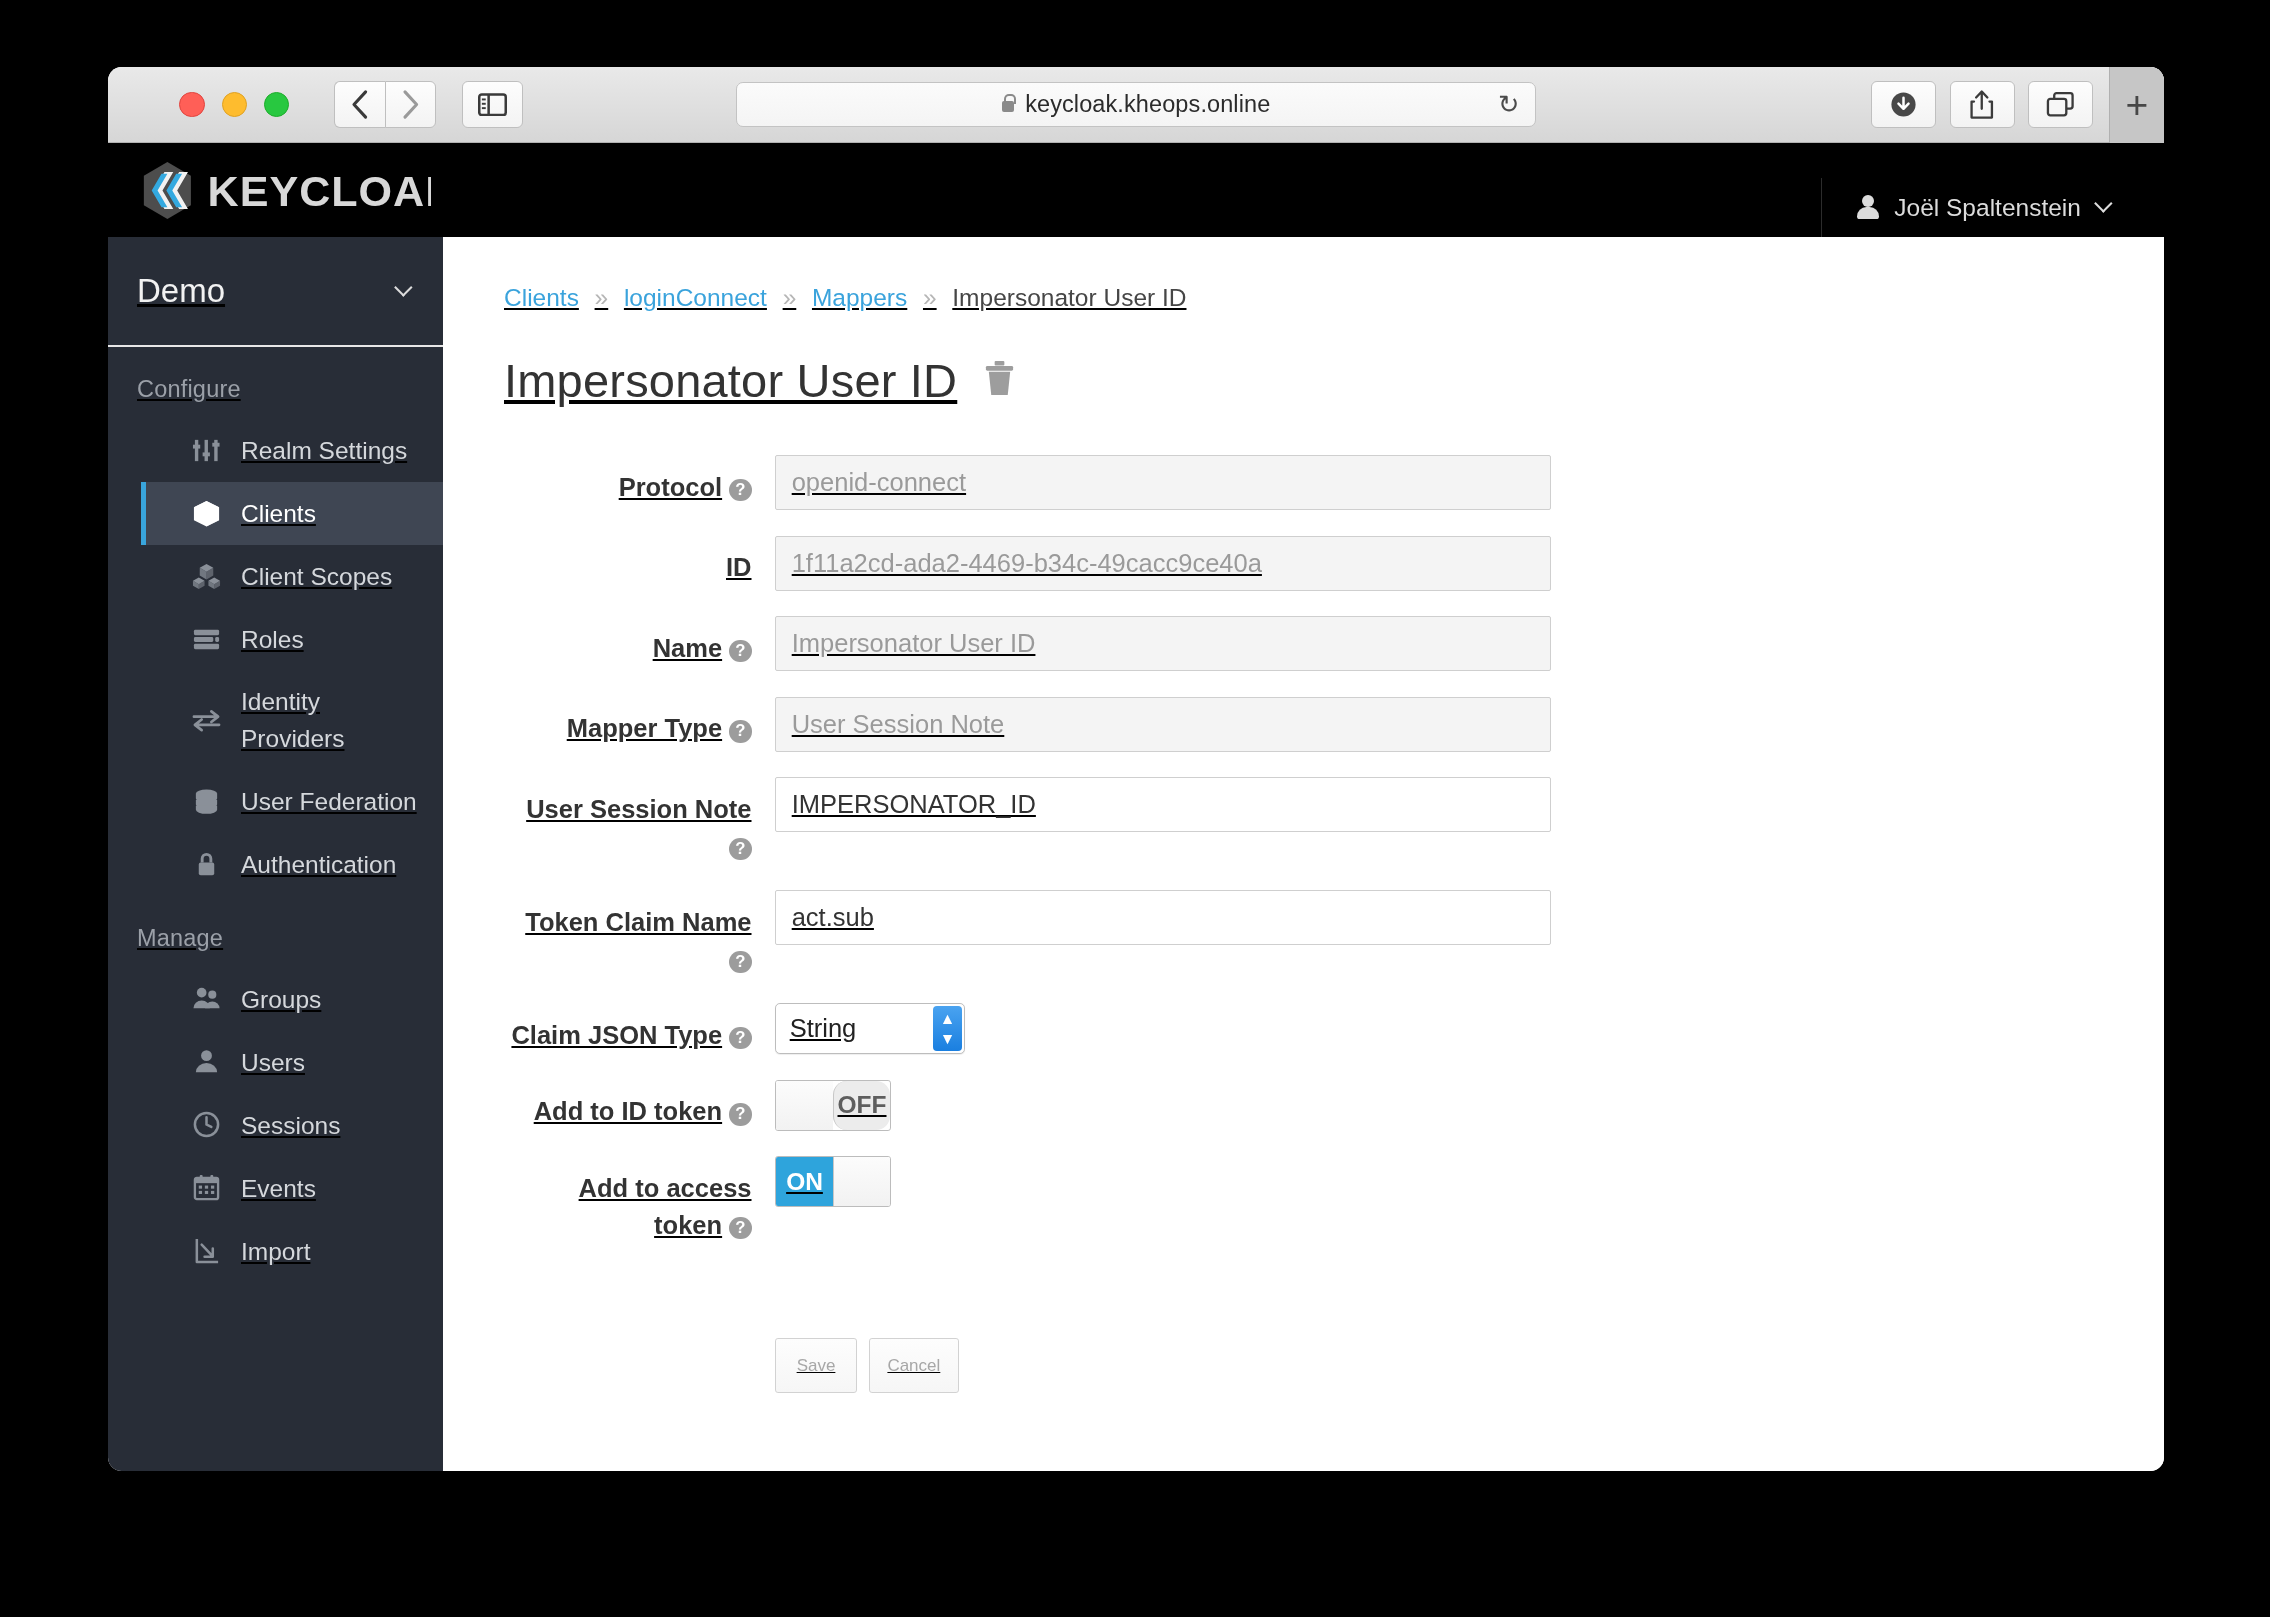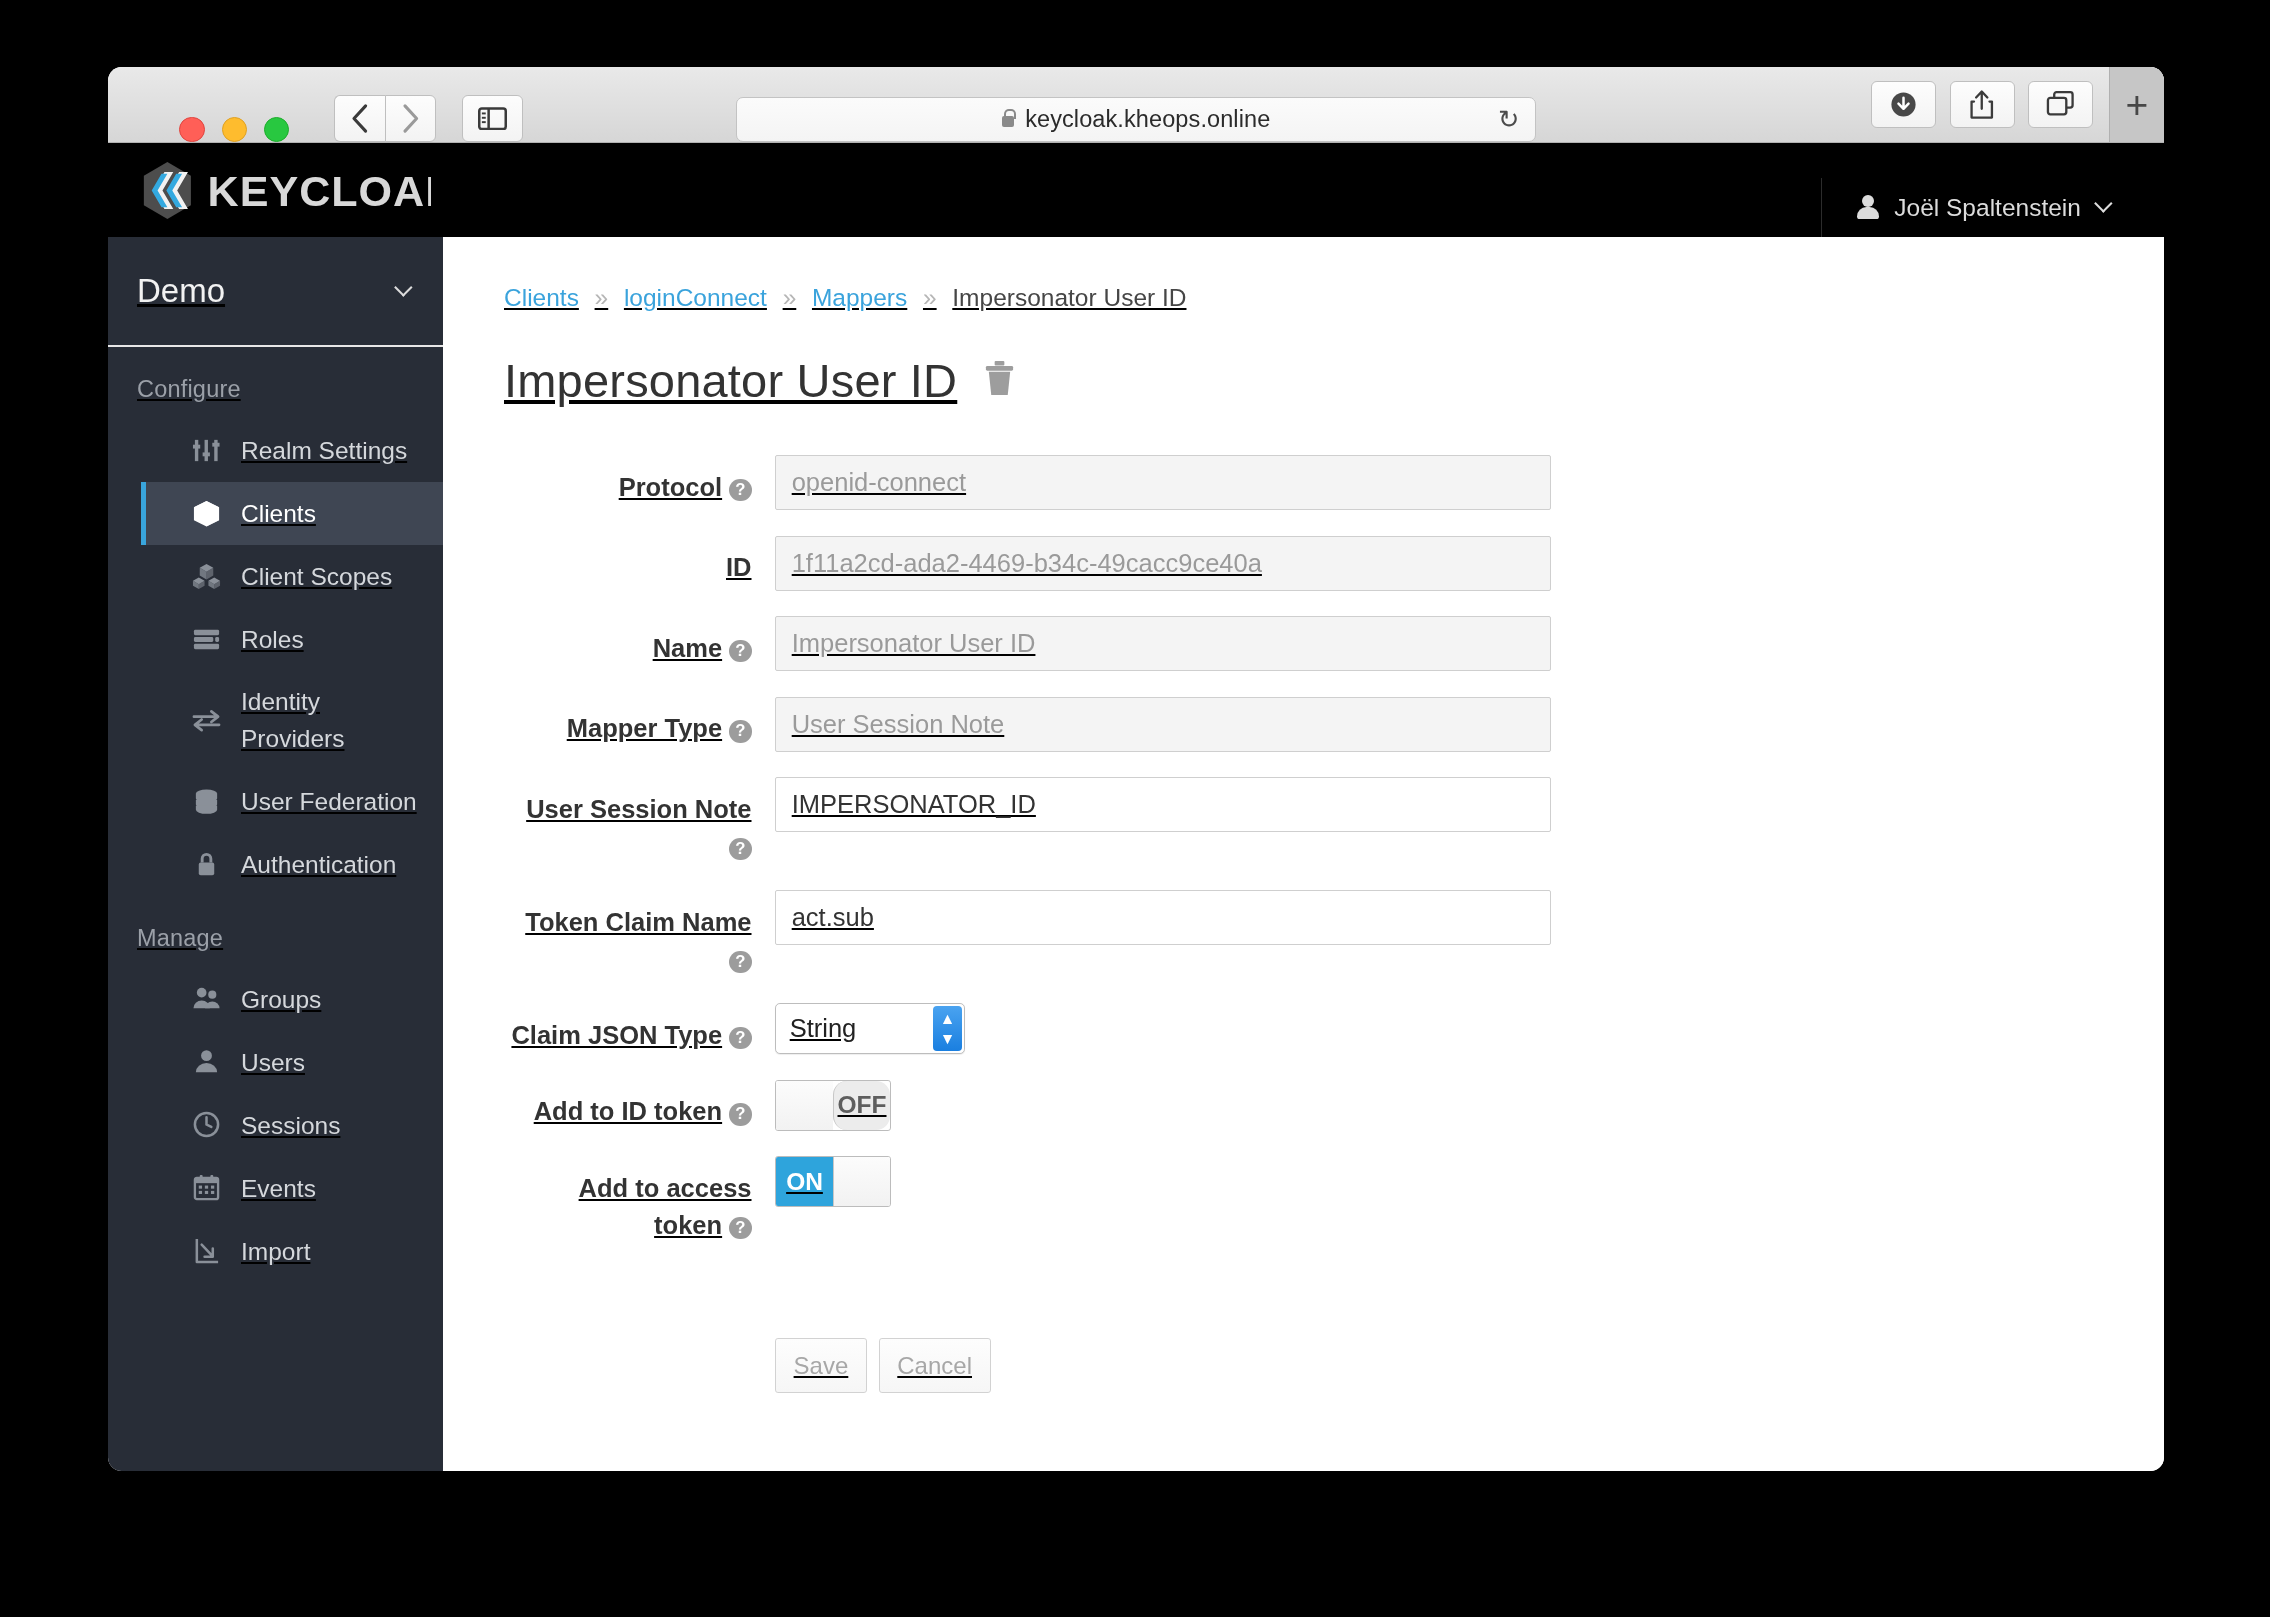--- a/index.html
+++ b/index.html
@@ -20,21 +20,21 @@
     background: #fff;
     box-shadow: 0 19.6px 59px rgba(0,0,0,.55);
   }
 
   
   .toolbar {
     position: relative;
     height: 76px;
     background: linear-gradient(#e9e9e9, #d6d6d6);
     border-bottom: 1px solid #b2b2b2;
-    display: flex; align-items: flex-end; padding-left: 44px;
+    display: flex; align-items: center; padding-left: 44px;
   }
   .traffic { display: flex; gap: 16.7px; margin-left: 27.4px; }
   .light { width: 25.5px; height: 25.5px; border-radius: 50%; }
   .light.red    { background: #ff5f57; border: 1px solid #e0443e; }
   .light.yellow { background: #febc2e; border: 1px solid #dfa123; }
   .light.green  { background: #28c840; border: 1px solid #1dad2b; }
 
   .navgroup { display: flex; margin-left: 45px; }
   .tbtn {
     width: 51px; height: 47px;
@@ -207,21 +207,21 @@
   }
   .toggle.off .lab { background: #ececec; color: #5e5e5e; border-left: 1px solid #c7c7c7; border-radius: 14px; }
   .toggle.on .lab  { background: #2ea4dc; color: #fff; order: -1; }
   .toggle.on .knob { border-left: 1px solid #c7c7c7; }
 
   .btnrow { display: flex; gap: 11.8px; margin-top: 69px; }
   .btn {
     min-width: 82px; height: 55px; padding: 0 17.6px;
     background: linear-gradient(#fdfdfd,#f6f6f6);
     border: 1px solid #d2d2d2; border-radius: 2.9px;
-    font-size: 24px; color: #a7a7a7;
+    font-size: 17px; color: #a7a7a7;
     display: flex; align-items: center; justify-content: center;
   }
 </style>
 </head>
 <body>
 
 <div class="window">
 
   <div class="toolbar">
     <div class="traffic">

